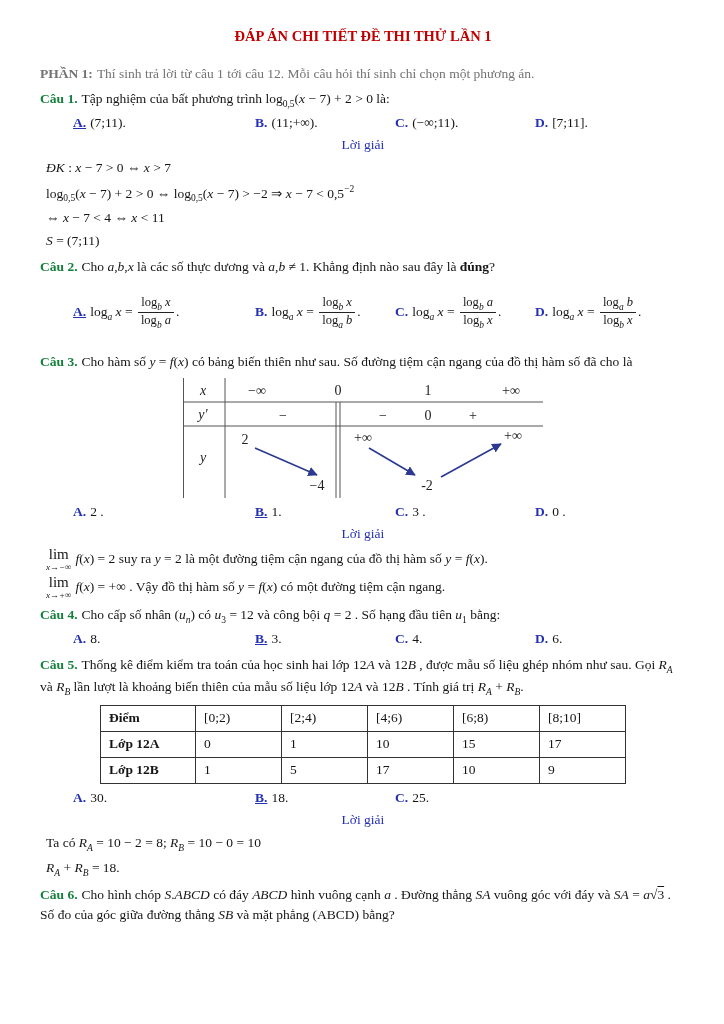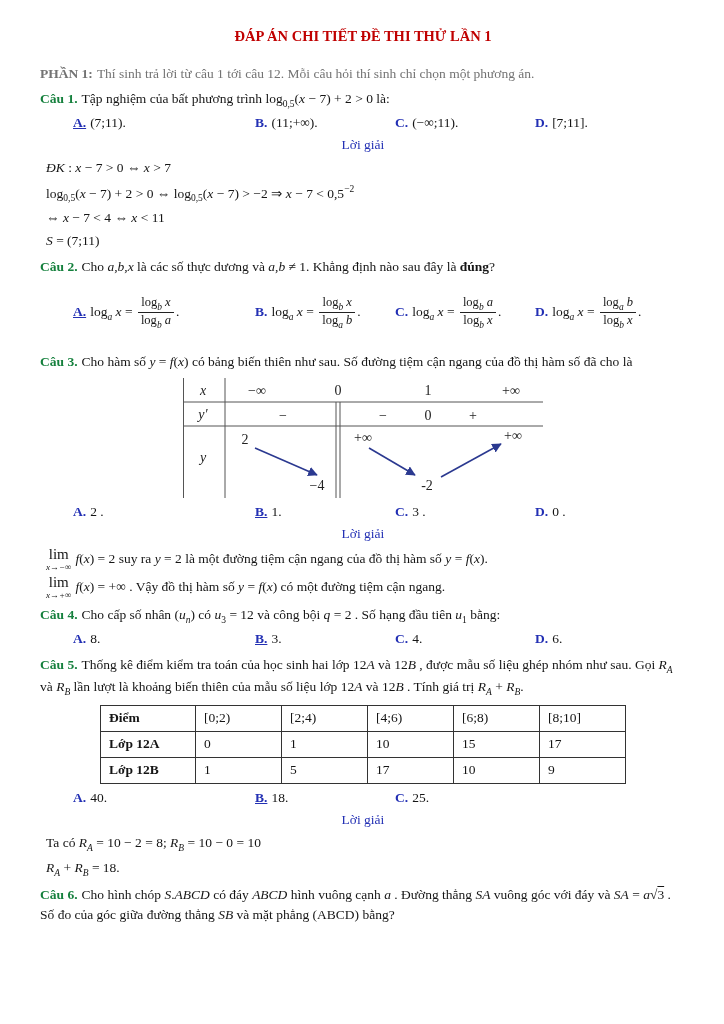--- a/index.html
+++ b/index.html
@@ -187,21 +187,21 @@
         <td>1</td>
         <td>5</td>
         <td>17</td>
         <td>10</td>
         <td>9</td>
       </tr>
     </tbody>
       </table>
 
     <div class="options">
-      <span class="opt"><b class="letter">A.</b><span>40.</span></span>
+      <span class="opt"><b class="letter">A.</b><span>30.</span></span>
       <span class="opt"><b class="letter correct">B.</b><span>18.</span></span>
       <span class="opt"><b class="letter">C.</b><span>25.</span></span>
     </div>
     <p class="loi-giai">Lời giải</p>
     <p class="sol">Ta có  <i>R<sub>A</sub></i> = 10 − 2 = 8; <i>R<sub>B</sub></i> = 10 − 0 = 10</p>
     <p class="sol"><i>R<sub>A</sub></i> + <i>R<sub>B</sub></i> = 18.</p>
   </section>
 
   <section class="question">
     <p class="qbody"><b class="qlabel">Câu 6.</b><span>Cho hình chóp  <i>S</i>.<i>ABCD</i>  có đáy  <i>ABCD</i>  hình vuông cạnh  <i>a</i> . Đường thẳng  <i>SA</i>  vuông góc với đáy và <i>SA</i> = <i>a</i>√<span class="ovl">3</span> . Số đo của góc giữa đường thẳng <i>SB</i> và mặt phẳng (ABCD) bằng?</span></p>

